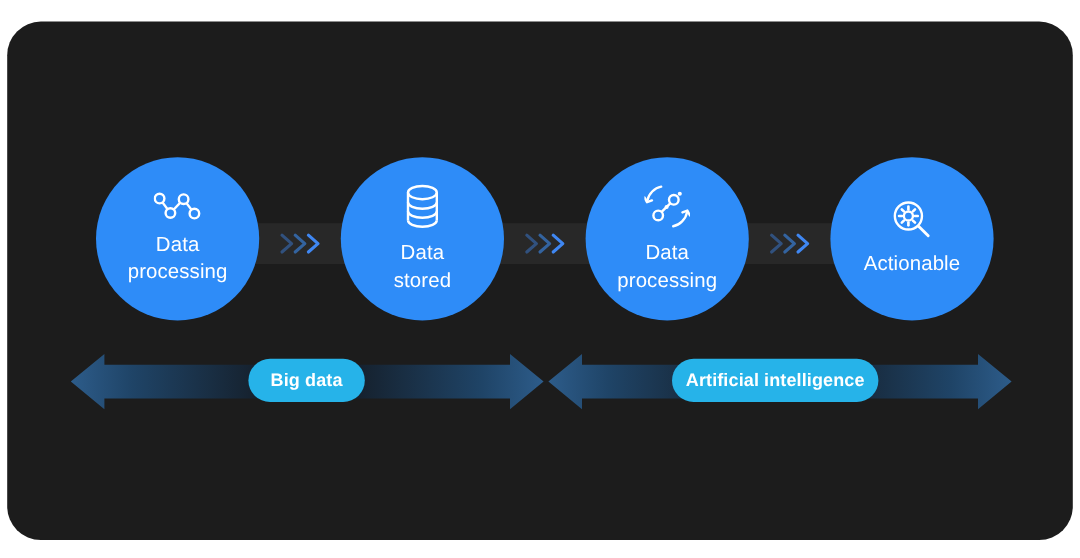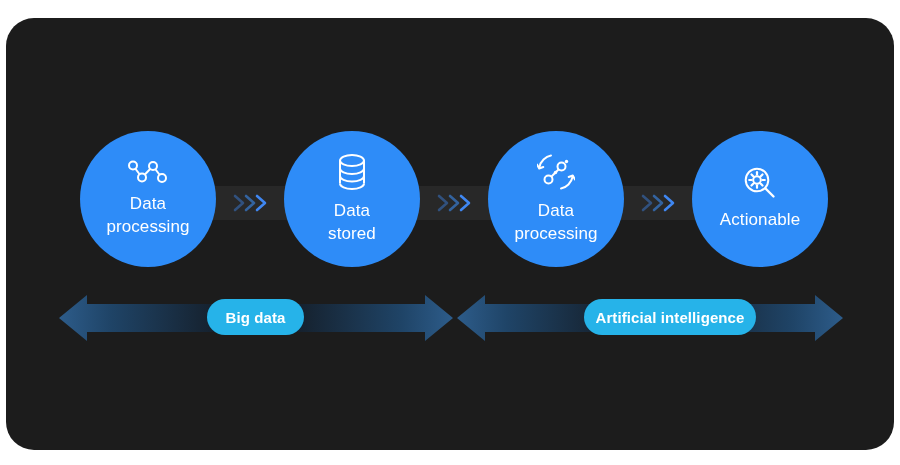--- a/index.html
+++ b/index.html
@@ -23,21 +23,21 @@
   .step-label span{display:block;}
   .chev{position:absolute;top:176px;}
   .chev.g0{left:227px;} .chev.g1{left:431px;} .chev.g2{left:635px;}
   .arrow{position:absolute;top:276px;height:48px;}
   .arrow.left{left:52px;width:396px;}
   .arrow.right{left:450px;width:388px;}
   .pill{position:absolute;top:281px;height:36px;border-radius:18px;
     background:var(--phase-pill);display:flex;align-items:center;justify-content:center;
     color:var(--text);font-size:15px;font-weight:600;letter-spacing:.1px;text-align:right;}
   .pill.bigdata{left:201px;width:97px;}
-  .pill.ai{left:578px;width:172px;}
+  .pill.ai{left:554px;width:172px;}
   svg{display:block;}
 </style>
 </head>
 <body>
 
 <div class="card">
 
   <div class="band"></div>
 
   <div class="step s0">

